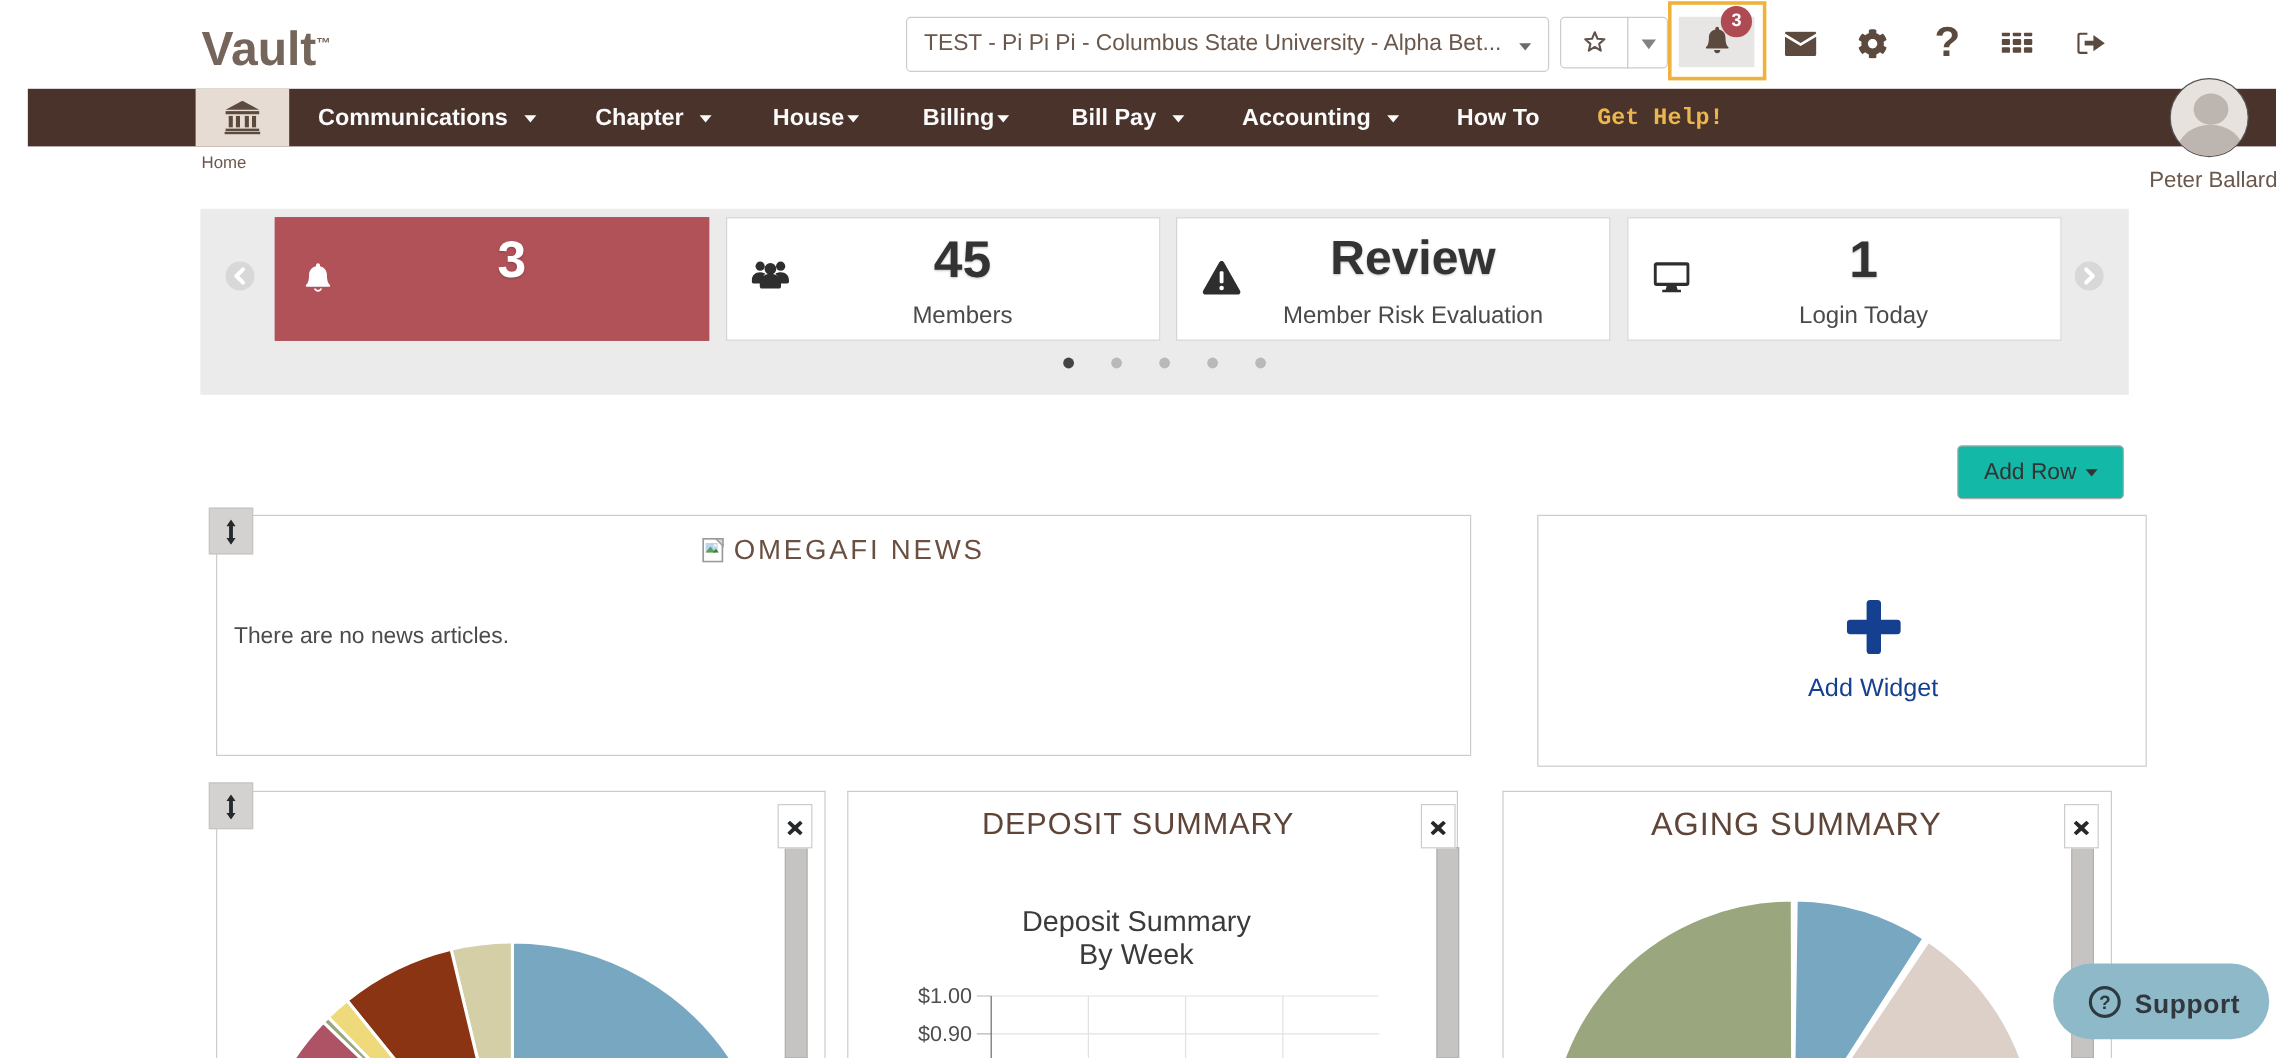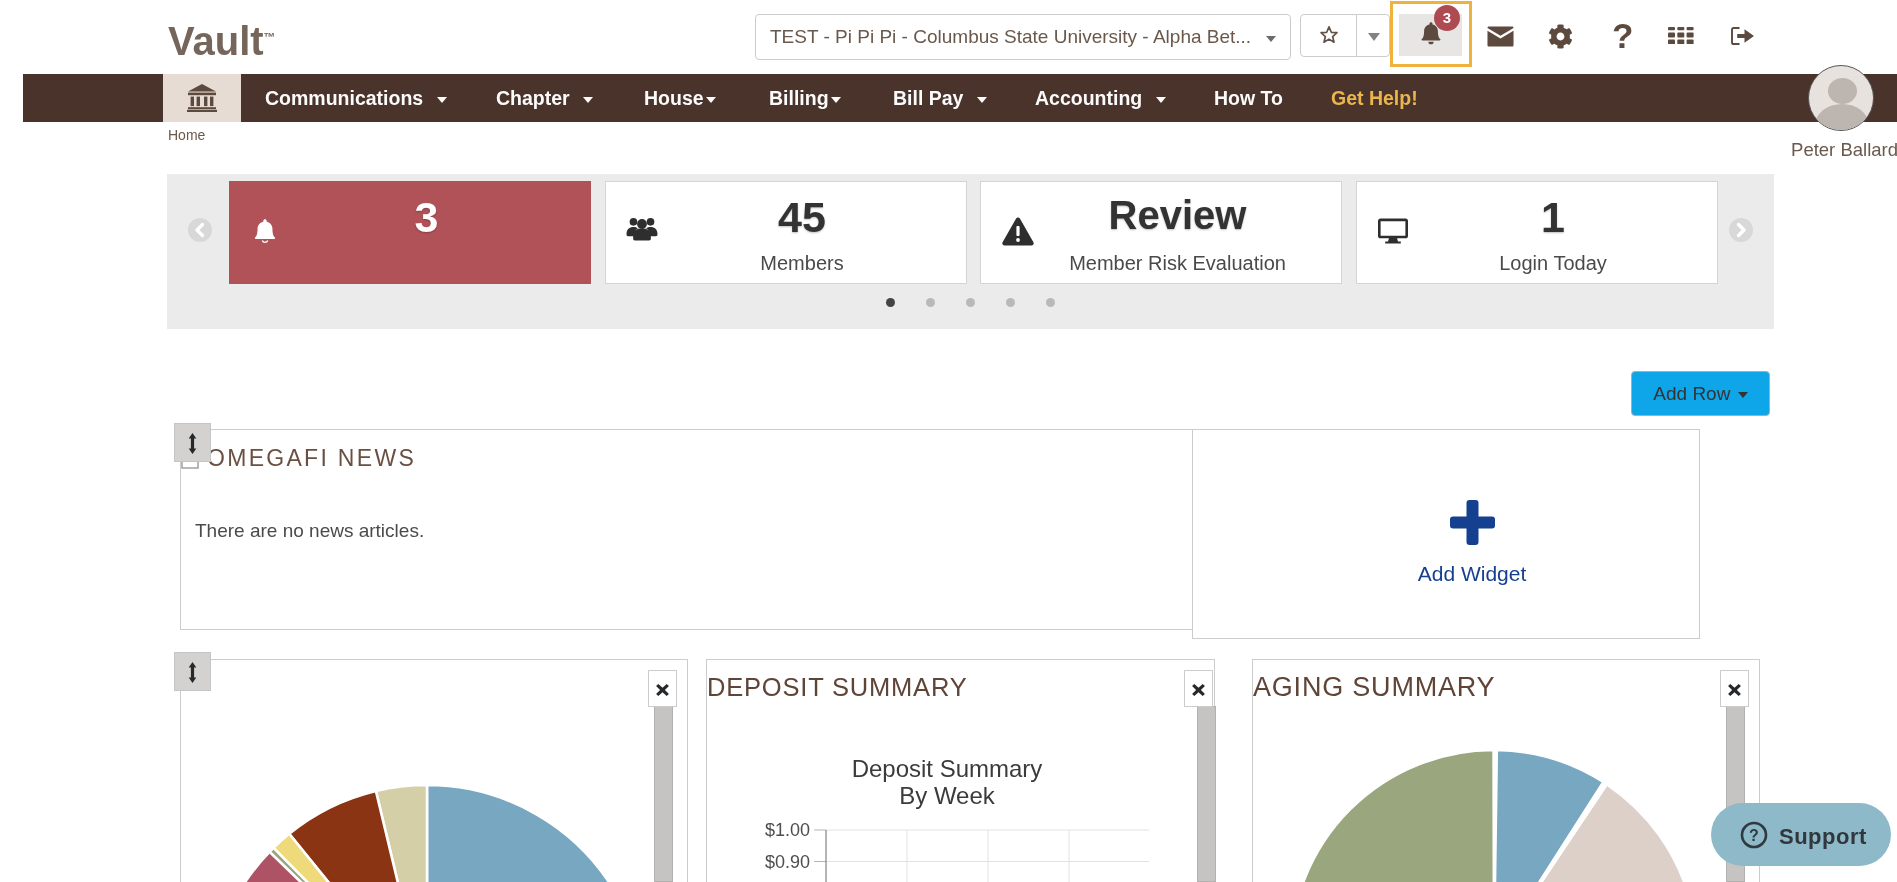--- a/index.html
+++ b/index.html
@@ -27,21 +27,21 @@
 
   
   #nav { left:0; top:74px; width:1893px; height:48px; background:#4a332b; }
   #hometab { left:140px; top:74px; width:78px; height:48px; background:#e7dcd3; }
   #navitems { left:0; top:74px; height:48px; width:1893px; color:#fbfbfb;
      font-size:19.5px; font-weight:bold; }
   #navitems .ni { position:absolute; top:0; line-height:48px; white-space:nowrap; }
   .ncar { display:inline-block; width:0; height:0; border-left:5px solid transparent;
      border-right:5px solid transparent; border-top:6px solid #fbfbfb; margin-left:8px; vertical-align:2px; }
   .ncar.tight { margin-left:2px; }
-  #gethelp { color:#eab64d; }
+  #gethelp { color:#eab64d;font-family:Liberation Mono, monospace; }
   #avatar { left:1785px; top:65px; width:66px; height:66px; border-radius:50%;
      background:#e8e2de; border:1px solid #555; overflow:hidden; z-index:5; }
   #avatar .head { position:absolute; left:19px; top:12px; width:29px; height:26px; border-radius:50%; background:#bdb5af; }
   #avatar .bod { position:absolute; left:6px; top:38px; width:54px; height:42px; border-radius:50%; background:#bdb5af; }
   #uname { left:1690px; top:139px; width:185px; text-align:right; font-size:18.5px; color:#6b584c; }
   #crumb { left:145px; top:127px; font-size:14px; color:#6b584c; }
 
   
   #car { left:144px; top:174px; width:1607px; height:155px; background:#ebebeb; }
   .ccard { position:absolute; top:7px; width:362px; height:103px; background:#fff; border:1px solid #d4d4d4; }
@@ -50,26 +50,26 @@
   .ccard .lbl { position:absolute; top:70px; left:33px; right:0; text-align:center; font-size:20px; color:#4a4a4a; }
   .ccard .ic { position:absolute; left:21px; top:35px; }
   #ccard1 { left:62px; background:#b15259; border-color:#b15259; }
   #ccard1 .num, #ccard1 .lbl { color:#fff; }
   .arrow { position:absolute; top:44px; width:24px; height:24px; border-radius:50%; background:#d8d8d8;
      color:#fff; text-align:center; line-height:24px; font-size:15px; font-weight:bold; }
   .dot { position:absolute; top:124px; width:9px; height:9px; border-radius:50%; background:#b9b9b9; }
 
   
   #addrow { left:1608px; top:371px; width:139px; height:45px; border:1px solid #adadad; border-radius:4px;
-     background:#0ea5e9; text-align:center; line-height:43px; font-size:19px; color:#333; }
+     background:#14b8a6; text-align:center; line-height:43px; font-size:19px; color:#333; }
   .widget { position:absolute; background:#fff; border:1px solid #ccc; }
   .drag { position:absolute; width:37px; height:39px; background:#d3d2d0; border:1px solid #c6c5c3;
      text-align:center; z-index:4; }
   .drag svg { margin-top:9px; }
-  .wtitle { color:#5f4438; text-align:left; letter-spacing:1px; }
+  .wtitle { color:#5f4438; text-align:center; letter-spacing:1px; }
   .closer { position:absolute; width:29px; height:37px; background:#fff; border:1px solid #ccc; z-index:3; }
   .closer svg { display:block; margin:13px auto 0; }
   .sbar { position:absolute; width:19px; background:#c6c4c2; border:1px solid #b3b1af; z-index:2; }
 </style>
 </head>
 <body>
 <div id="page">
 
   <div id="logo" class="abs">Vault<sup>™</sup></div>
   <div id="chapsel" class="abs">TEST - Pi Pi Pi - Columbus State University - Alpha Bet...<span class="car"></span></div>
@@ -206,21 +206,21 @@
         <rect x="3" y="4.5" width="10" height="8" fill="#b8d4f0"></rect>
         <path d="M3 12.5l4-5 4 5z" fill="#5aa348"></path>
           <circle cx="11" cy="6.5" r="1.4" fill="#f0f0e8"></circle>
         <path d="M9 12.5l2.6-3.2 2.4 3.2z" fill="#3f7d37"></path>
       </svg>OMEGAFI NEWS</div>
     <div style="position:absolute; left:14px; top:90px; font-size:19px; color:#4b4b4b;">There are no news articles.</div>
   </div>
   <div class="drag" style="left:151px; top:423px;"><svg width="11" height="21" viewBox="0 0 11 21">
         <path d="M5.5 0L9.3 5.6H7.1v9.8h2.2L5.5 21 1.7 15.4H3.9V5.6H1.7z" fill="#26292c"></path>
       </svg></div>
-  <div class="widget" style="left:1169px; top:429px; width:508px; height:210px;">
+  <div class="widget" style="left:1258px; top:429px; width:508px; height:210px;">
     <svg style="position:absolute; left:257px; top:70px;" width="45" height="45" viewBox="0 0 45 45">
       <g fill="#15408f">
           <rect x="16.5" y="0" width="12" height="45" rx="3"></rect>
           <rect x="0" y="16.5" width="45" height="12" rx="3"></rect>
         </g>
     </svg>
     <div style="position:absolute; left:0; top:132px; width:558px; text-align:center; font-size:21px; color:#15408f;">Add Widget</div>
   </div>
 
   <div class="widget" style="left:157px; top:659px; width:508px; height:224px; border-bottom:none;">

